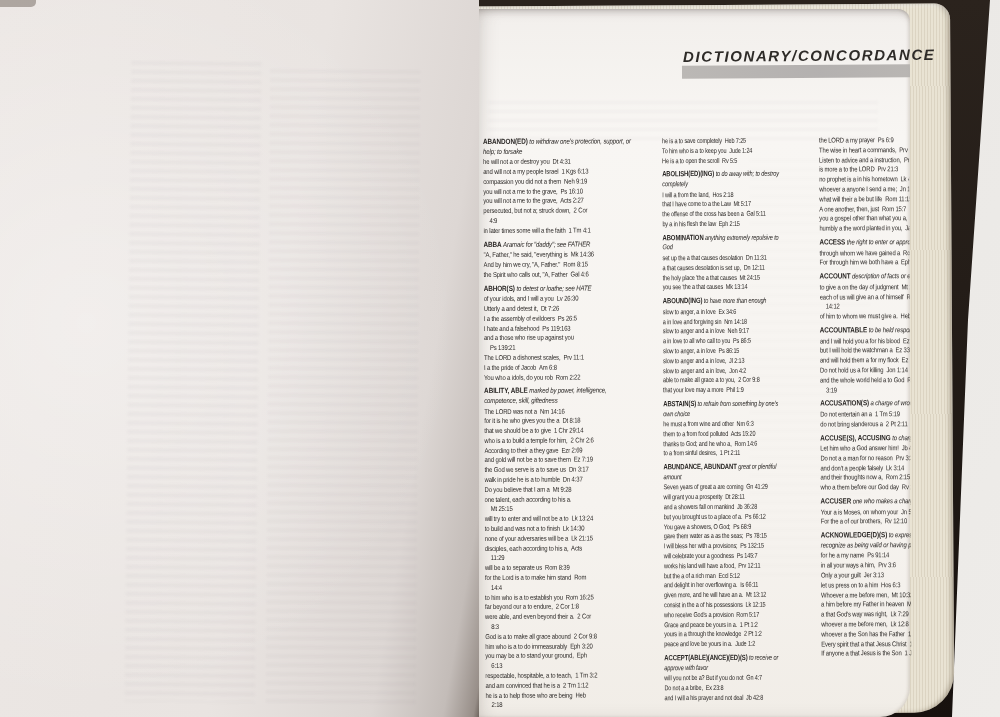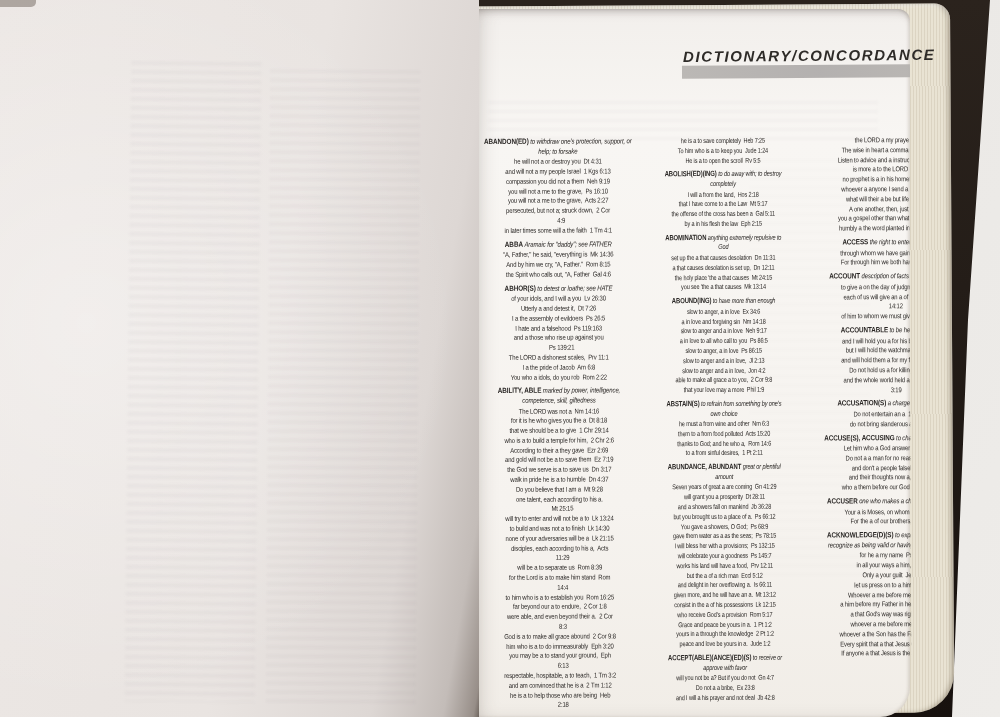--- a/index.html
+++ b/index.html
@@ -1,18 +1,18 @@
 <!DOCTYPE html>
 <html><head>
 <meta charset="utf-8">
 <style>
   html,body{margin:0;padding:0;}
   body{width:1000px;height:717px;overflow:hidden;background:#e7e5e2;font-family:"Liberation Sans",sans-serif;}
   #photo{position:relative;width:1000px;height:717px;overflow:hidden;
-         background:linear-gradient(115deg,#e3e0dd 0%,#e9e7e4 55%,#eeece9 100%);text-align:center;}
+         background:linear-gradient(115deg,#e3e0dd 0%,#e9e7e4 55%,#eeece9 100%);}
 
   
   #cover{position:absolute;inset:0;
          background:linear-gradient(180deg,#2b231d 0%,#241d18 40%,#17110e 100%);
          clip-path:polygon(422px 0px,990px 0px,968px 320px,952px 717px,845px 717px,422px 16px);}
 
   
   #edge-stack{position:absolute;left:456px;top:5px;width:494px;height:709px;
               background:#e9e3d3;
               border-radius:10px 16px 40px 8px;

